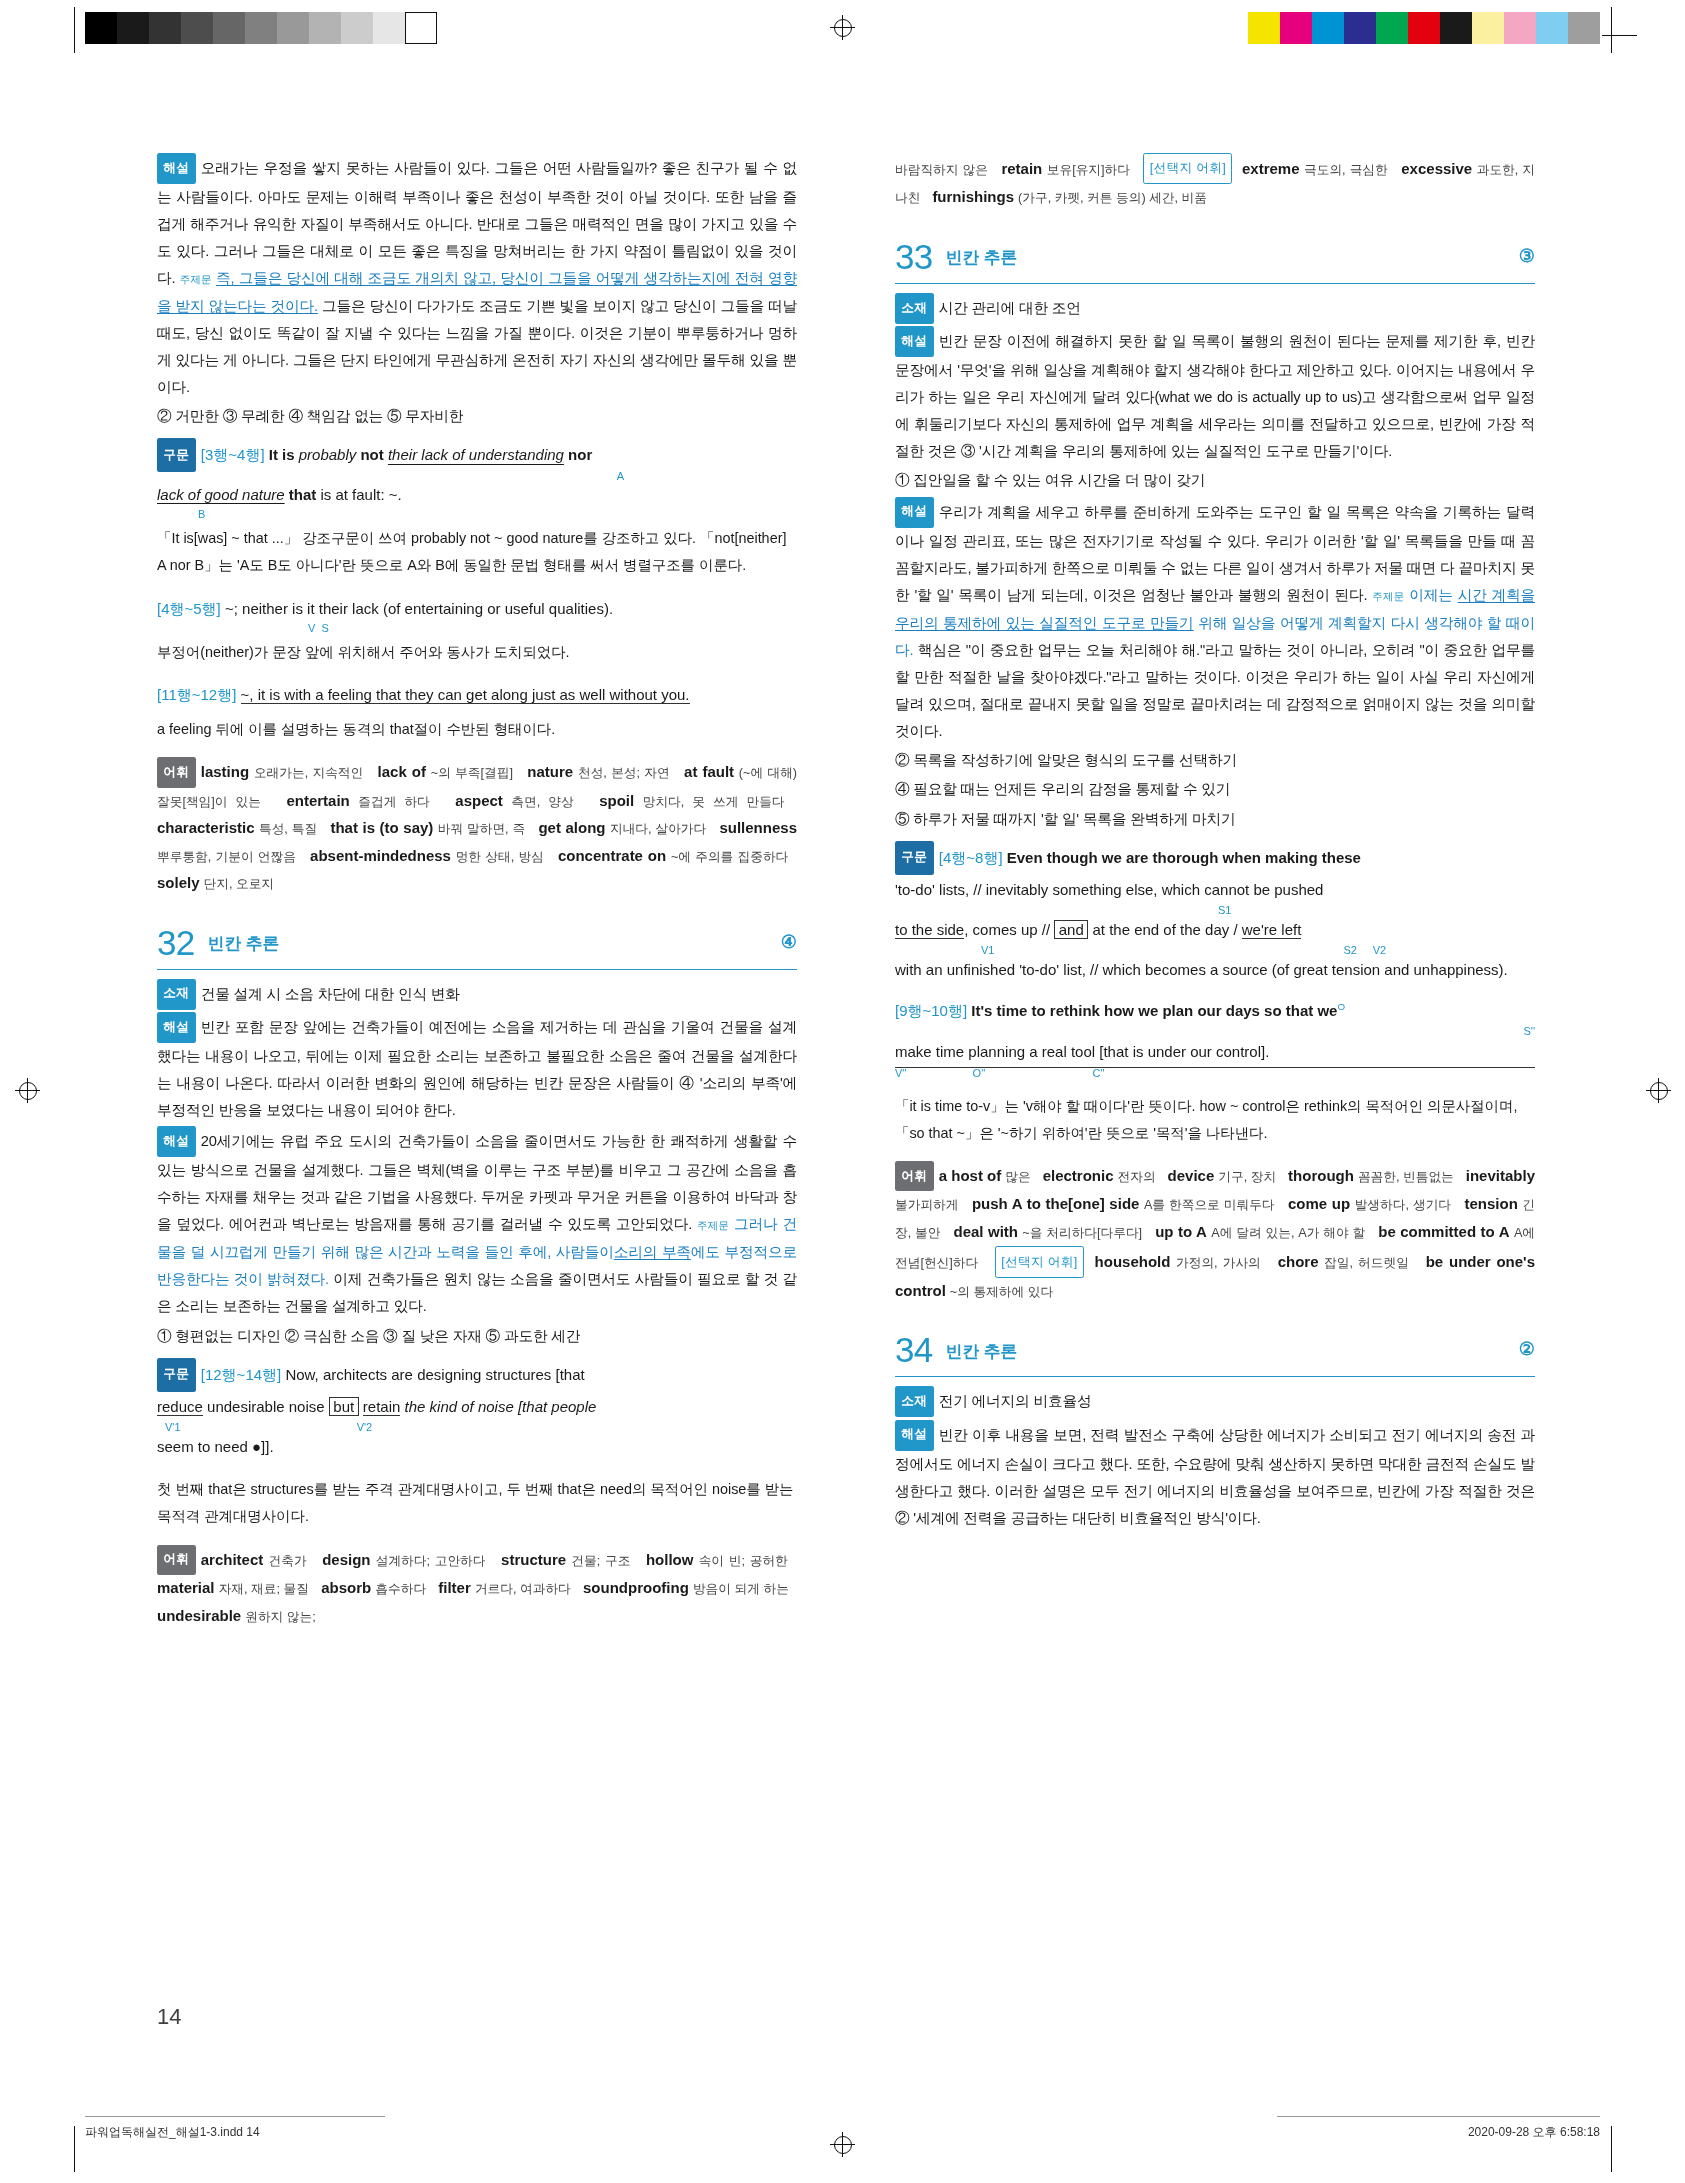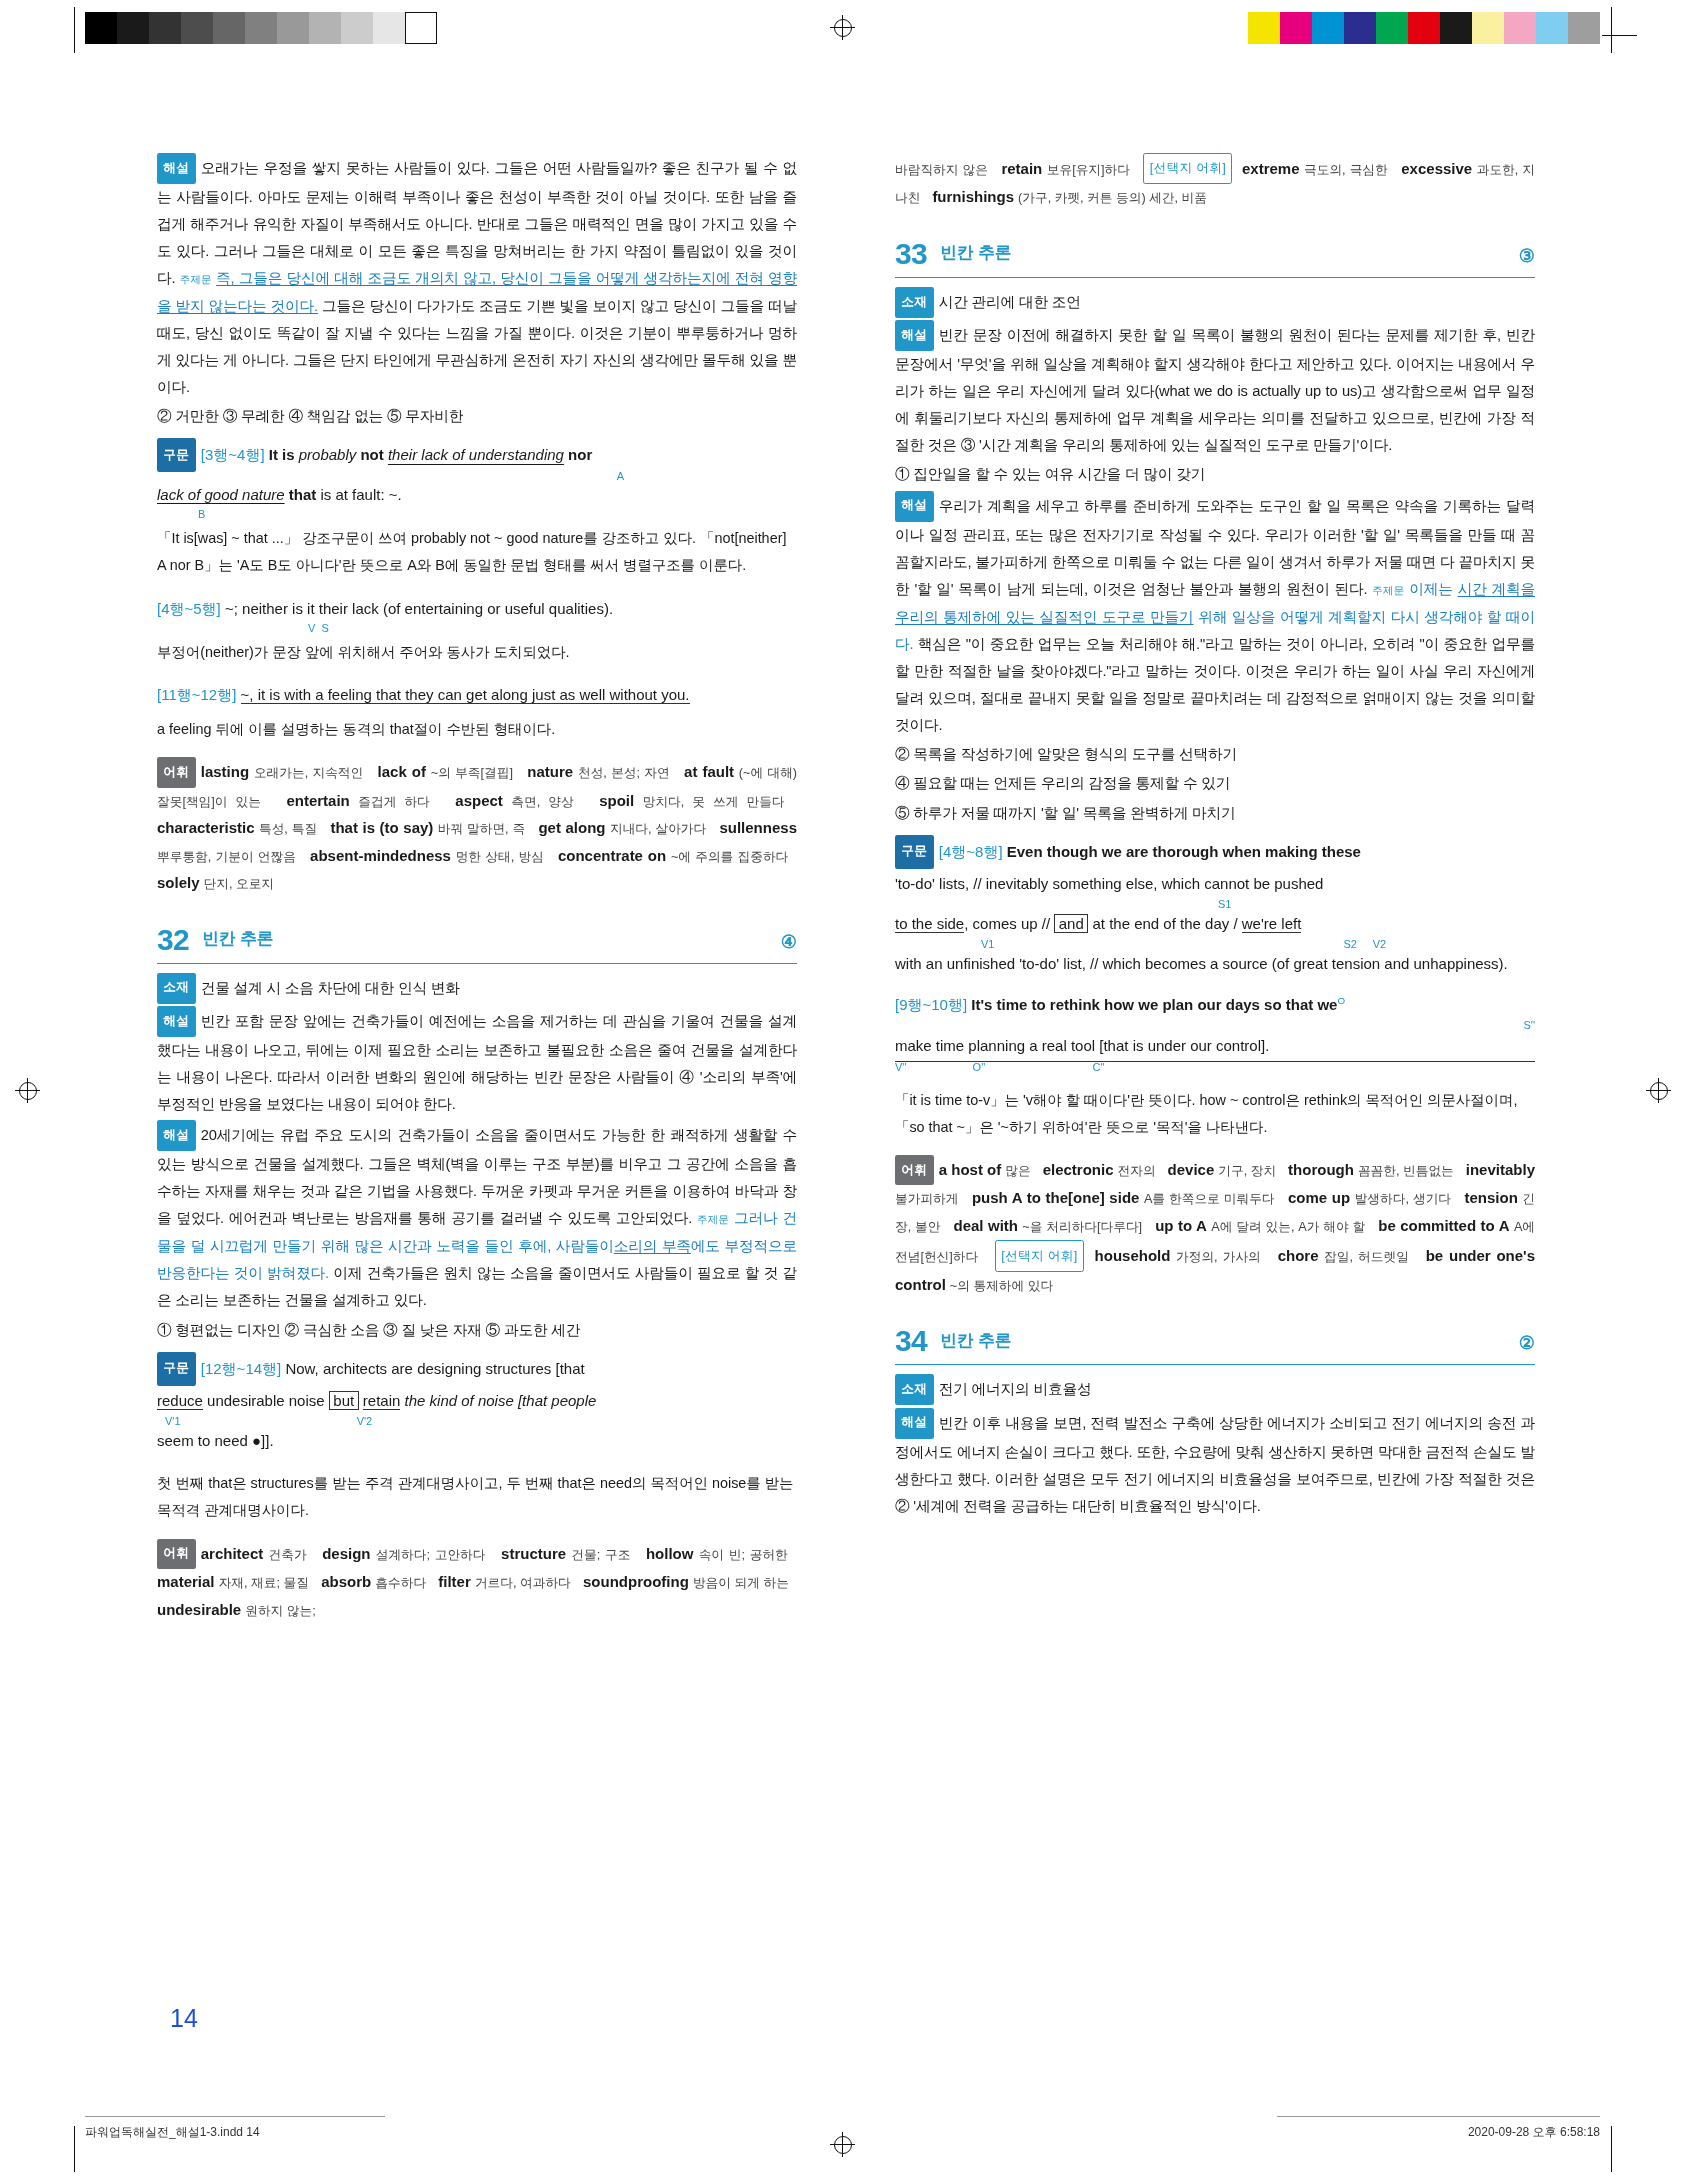--- a/index.html
+++ b/index.html
@@ -57,21 +57,21 @@
     vertical-align:1.7px;
     margin-right:5.2px;
     letter-spacing:0.3px;
   }
   .tag-blue { background:#2196c9; }
   .tag-dark { background:#1c6ea4; }
   .tag-gray { background:#6d6e71; }
   .tag-choice { background:#ffffff; color:#2196c9; border:0.9px solid #2196c9; padding:1.2px 5.2px 1.7px 5.2px; font-weight:normal;}
 
   .qnum {
-    color:#2196c9; font-size:30px; font-weight:bold;
+    color:#2196c9; font-size:35px; font-weight:normal;
     display:inline-block; vertical-align:-3.5px; letter-spacing:-0.6px;
   }
   .qtitle {
     color:#2196c9; font-size:16.7px; font-weight:bold; margin-left:10.4px;
     display:inline-block; vertical-align:2.3px;
   }
   .answer {
     float:right; color:#2196c9; font-size:18px; font-weight:bold;
     margin-top:8px;
   }
@@ -100,22 +100,22 @@
     font-size:9.8px; color:#2196c9; vertical-align:super;
   }
   .note-ko { font-size:14.4px; line-height:27px; }
 
   .tiny-label {
     font-size:10.4px; color:#2196c9; letter-spacing:0.3px;
   }
 
   
   .pagenum {
-    position:absolute; left:170px; top:2004px;
-    font-size:25px; color:#1d4ed8;
+    position:absolute; left:157px; top:2004px;
+    font-size:22px; color:#404040;
   }
   .footer-left {
     position:absolute; left:85px; top:2116px;
     font-size:12px; color:#333;
     border-top:0.6px solid #999;
     padding-top:7px; width:300px;
   }
   .footer-right {
     position:absolute; right:86px; top:2116px;
     font-size:12px; color:#333;

